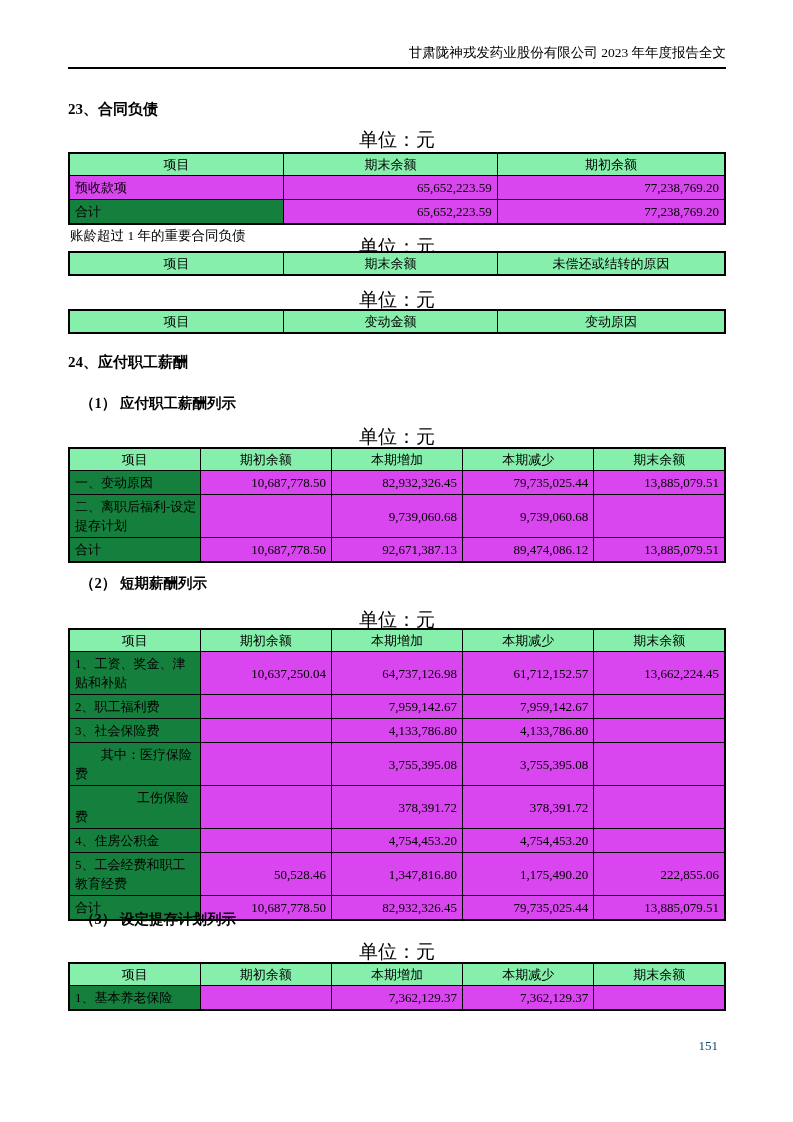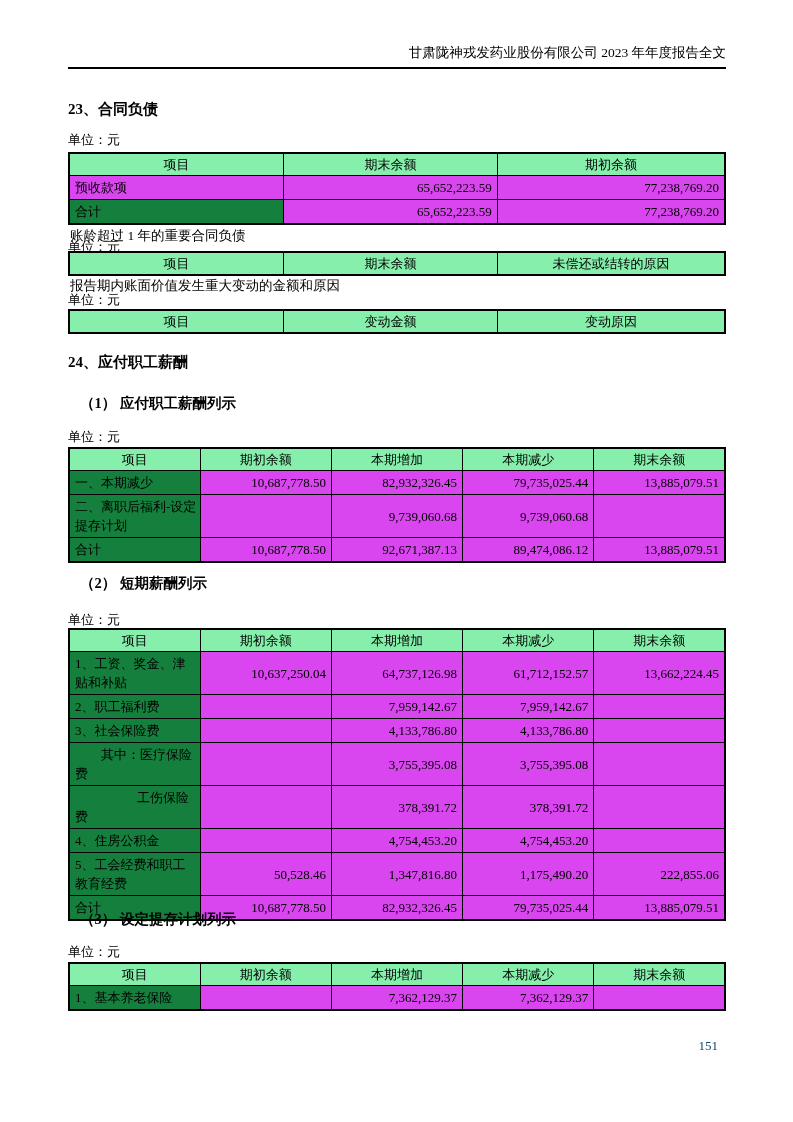--- a/index.html
+++ b/index.html
@@ -16,21 +16,21 @@
 
   .doc-header {
     position: absolute; top: 0; left: 68px; width: 658px;
     padding-top: 44px; padding-bottom: 5px;
     border-bottom: 2px solid #000;
     text-align: right; font-size: 13.5px; line-height: 18px;
   }
 
   .sec-h { font-weight: bold; font-size: 15px; line-height: 20px; margin: 0; }
   .sub-h { position: absolute; left: 80px; width: 646px; font-weight: bold; font-size: 14.5px; line-height: 19px; margin: 0; }
-  .unit  { text-align: left; font-size: 13px; line-height: 18px; }
+  .unit  { text-align: center; font-size: 19px; line-height: 18px; }
   .note  { position: absolute; left: 70px; width: 656px; font-size: 13.5px; line-height: 18px; margin: 0; }
 
   table { border-collapse: collapse; width: 100%; table-layout: fixed; border: 2px solid #000; }
   th {
     background: #86efac; font-weight: normal; text-align: center;
     font-size: 13px; line-height: 19px; height: 21px; padding: 0 3px;
     border: 1px solid #000; overflow: hidden;
   }
   td {
     font-size: 13px; line-height: 19px; padding: 2px 3px;
@@ -98,21 +98,20 @@
       <tbody>
           <tr>
         <th>项目</th>
         <th>期末余额</th>
         <th>未偿还或结转的原因</th>
       </tr>
     </tbody>
       </table>
   </div>
 
-  <p class="note" style="top:277px">报告期内账面价值发生重大变动的金额和原因</p>
 
   <div class="unit abs" style="top:291px">单位：元</div>
 
   <div class="abs" style="top:309px">
     <table>
       <colgroup>
           <col style="width:32.7%">
           <col style="width:32.6%">
           <col style="width:34.7%">
         </colgroup>
@@ -136,21 +135,21 @@
     <table>
       <tbody>
           <tr>
         <th>项目</th>
         <th>期初余额</th>
         <th>本期增加</th>
         <th>本期减少</th>
         <th>期末余额</th>
       </tr>
       <tr>
-        <td class="item">一、本期减少</td>
+        <td class="item">一、变动原因</td>
         <td class="num">10,687,778.50</td>
         <td class="num">82,932,326.45</td>
         <td class="num">79,735,025.44</td>
         <td class="num">13,885,079.51</td>
       </tr>
       <tr>
         <td class="item">二、离职后福利-设定提存计划</td>
         <td class="num"></td>
         <td class="num">9,739,060.68</td>
         <td class="num">9,739,060.68</td>

